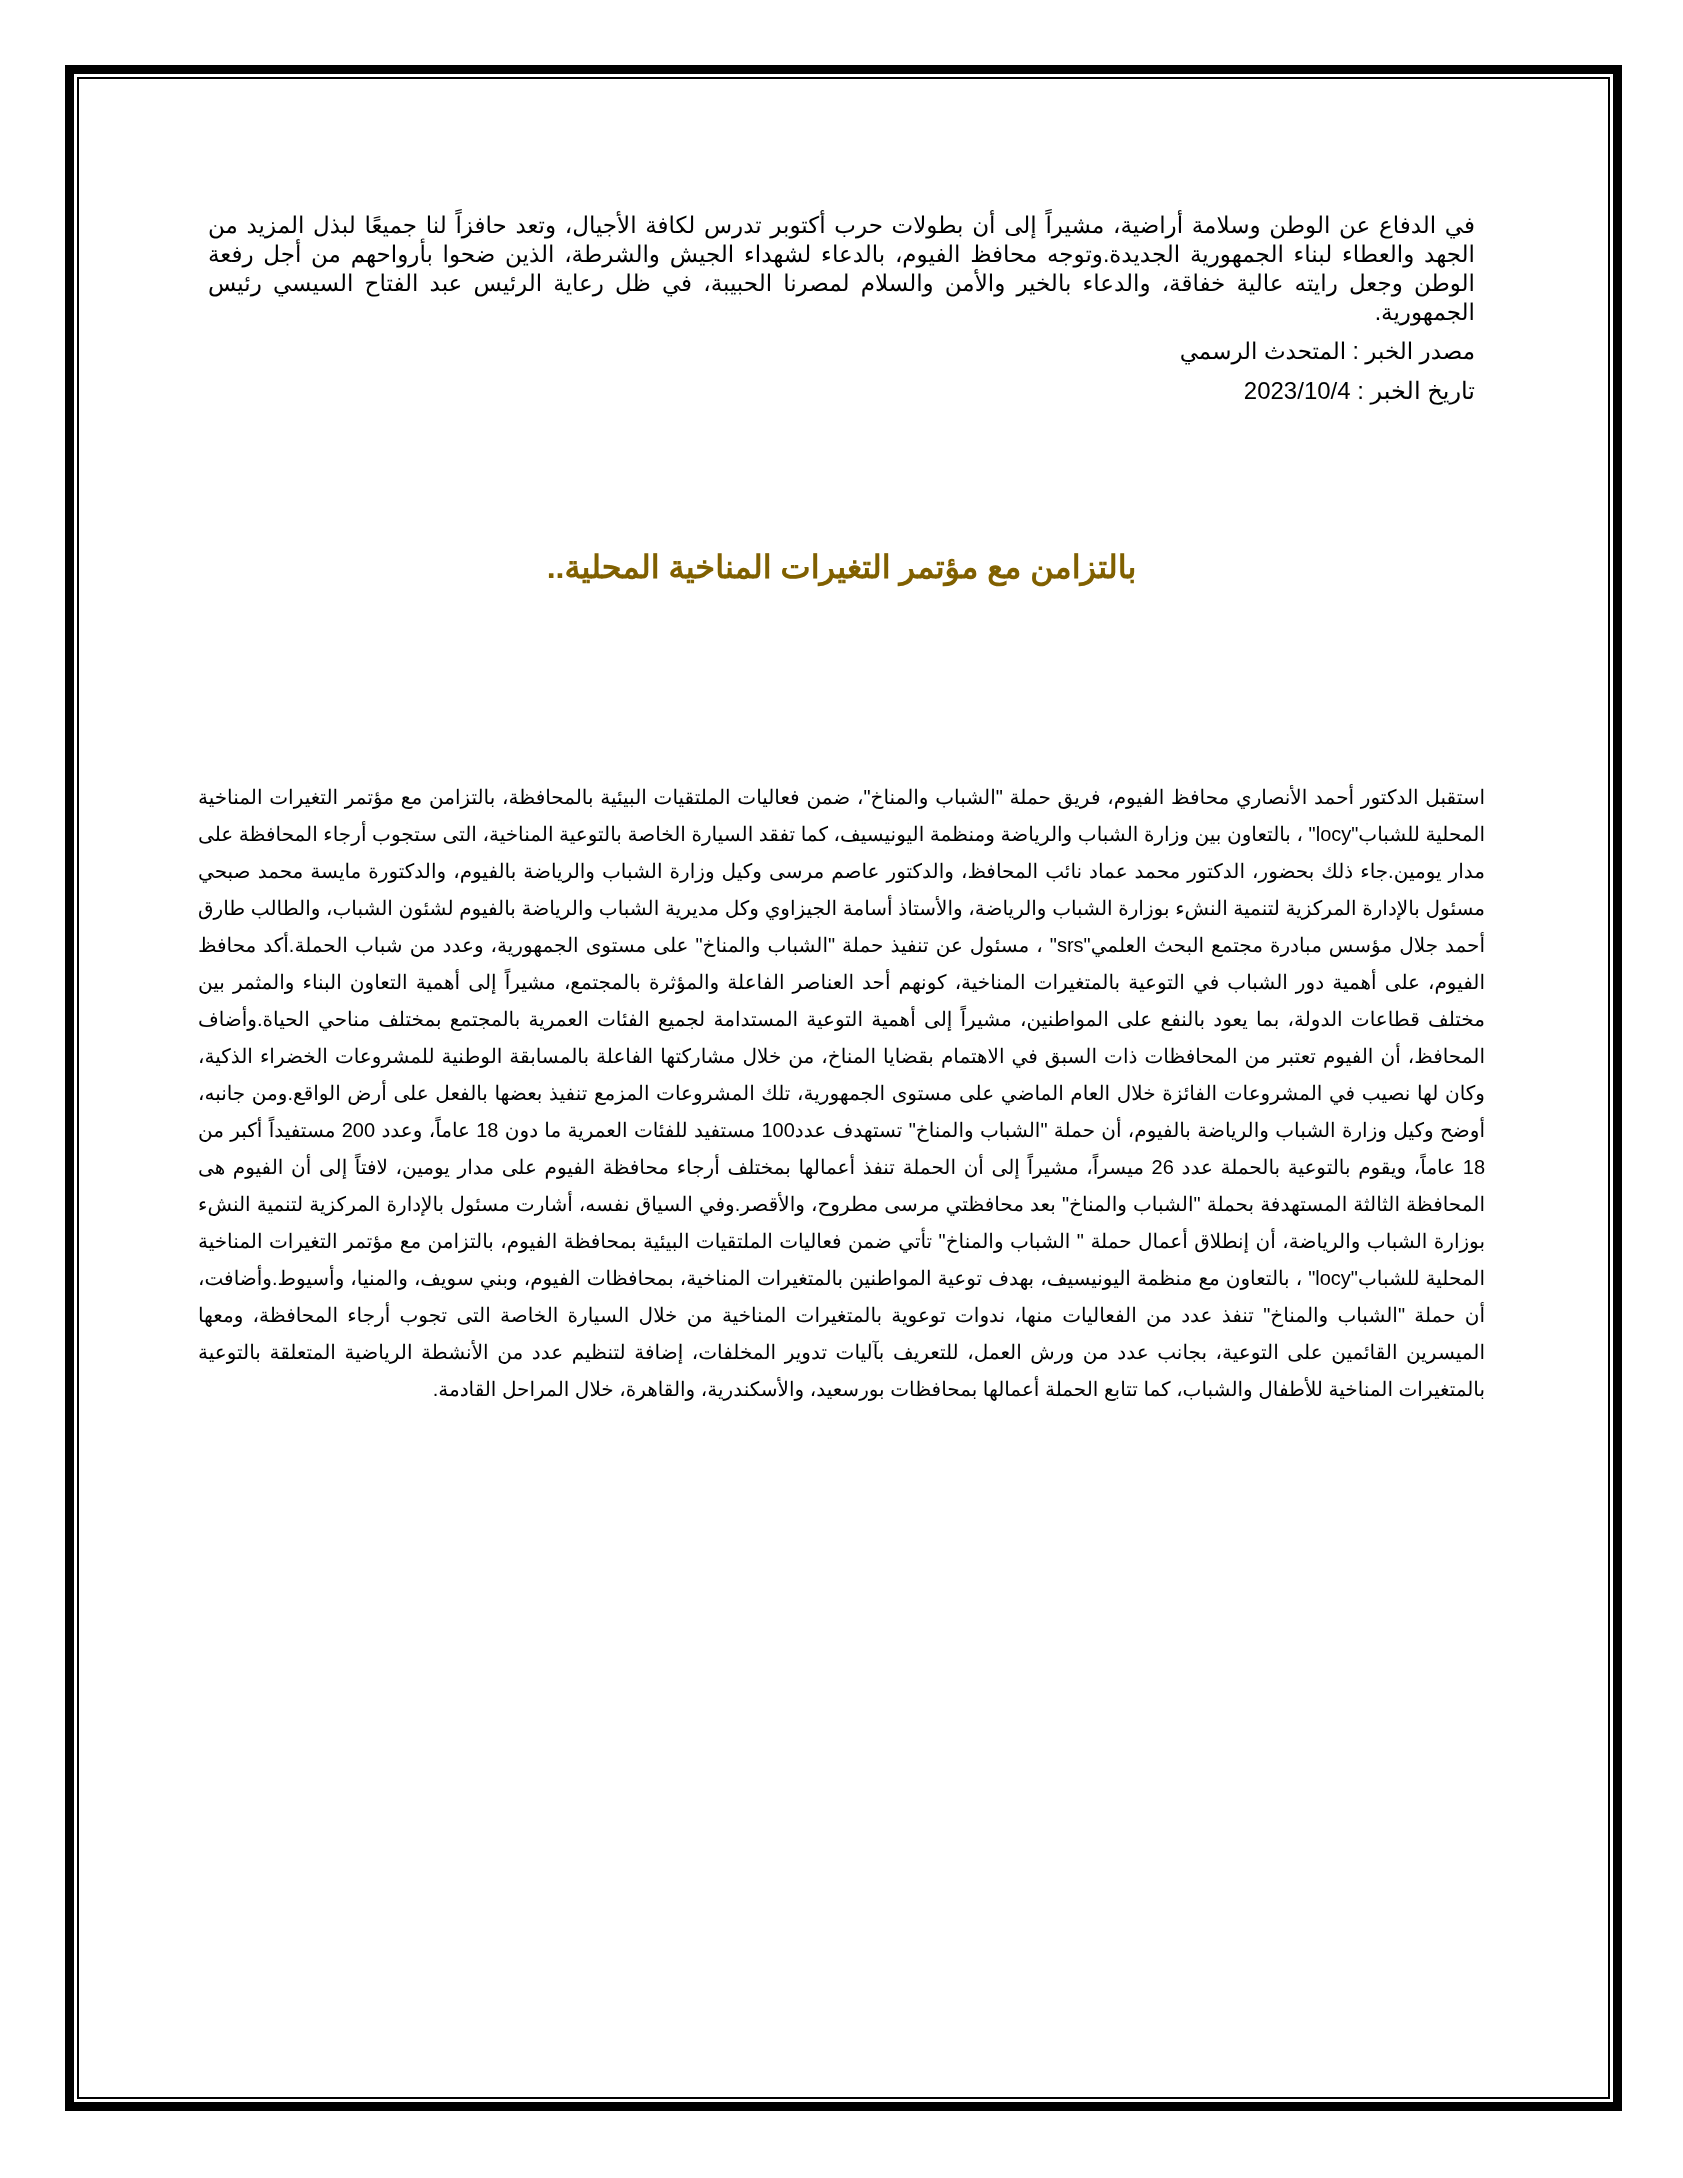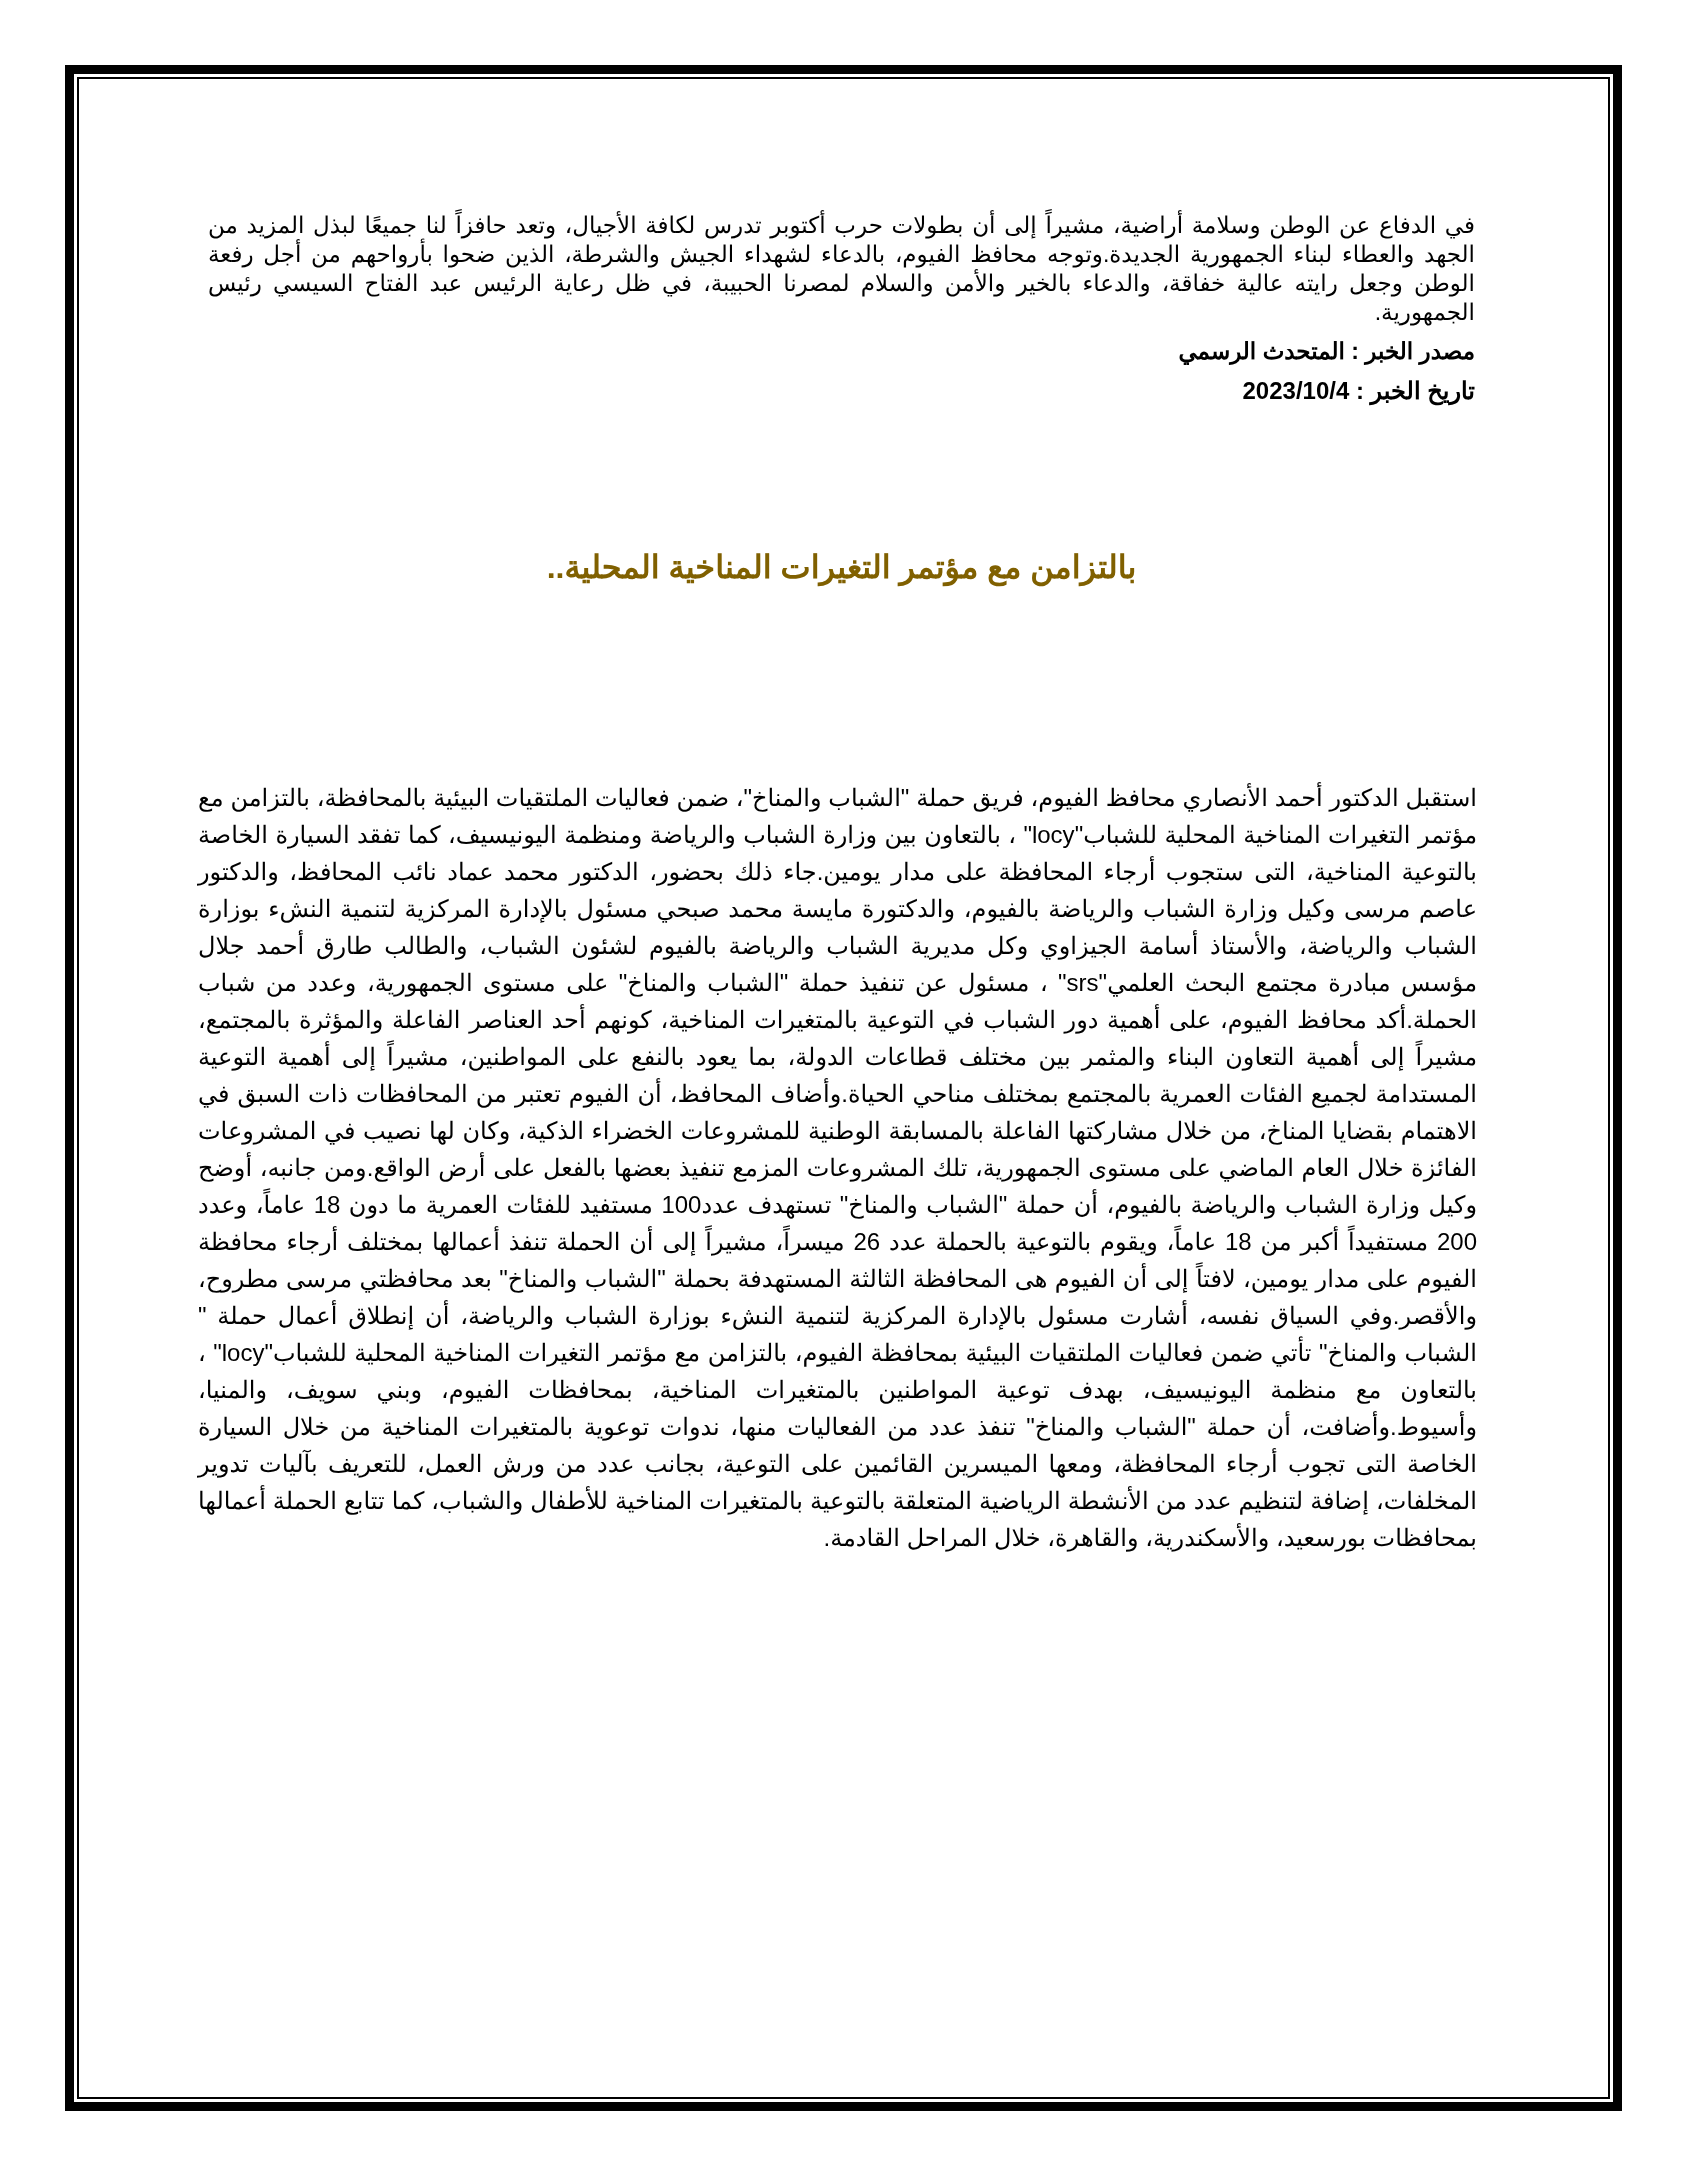--- a/index.html
+++ b/index.html
@@ -17,31 +17,31 @@
     direction:rtl;
     font-family:"Liberation Sans", sans-serif;
     color:#000;
   }
   .intro {
     position:absolute; top:201px; left:0; right:0;
     font-size:23px; line-height:29px; text-align:justify;
     text-align-last:right;
   }
   .intro p { margin:10px; }
-  .meta-line { margin:0; text-align:left; font-size:23px; line-height:29px;font-weight:bold; }
+  .meta-line { margin:0; text-align:left; font-size:23px; line-height:29px; }
   .meta-date { font-size:24px; }
   .headline {
     position:absolute; top:540px; left:0; right:0;
     text-align:center; font-weight:bold; color:#806000;
     font-size:32px; line-height:55px;
   }
   .headline div { margin:0; }
   .body-text {
-    position:absolute; top:779px; left:0; right:8px;
-    font-size:24px; line-height:37px;
+    position:absolute; top:779px; left:0; right:0;
+    font-size:20px; line-height:37px;
     text-align:justify; text-align-last:right;
   }
 </style>
 </head>
 <body>
 
 <div class="frame-outer">
   <div class="frame-inner"></div>
 </div>
 

